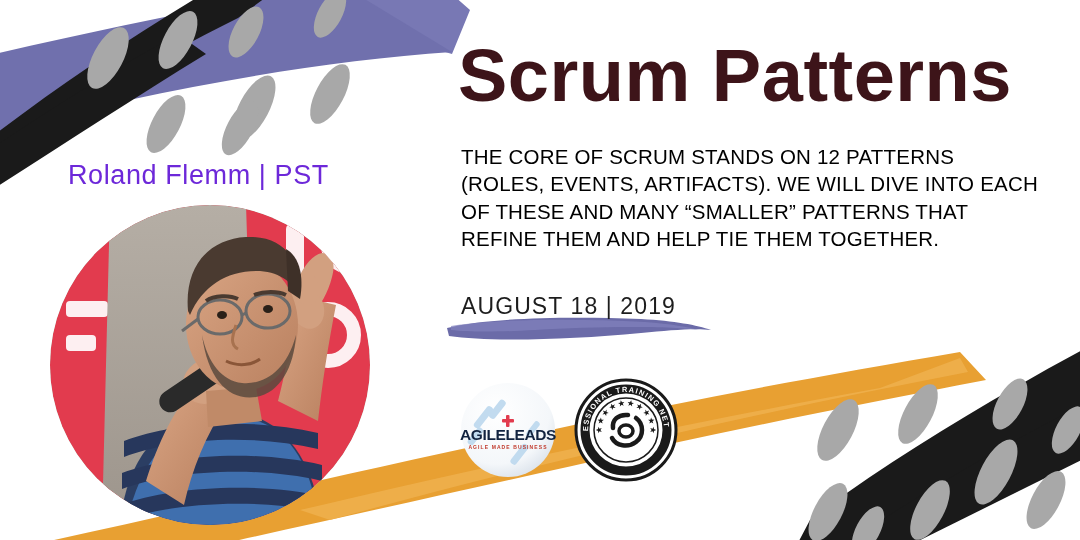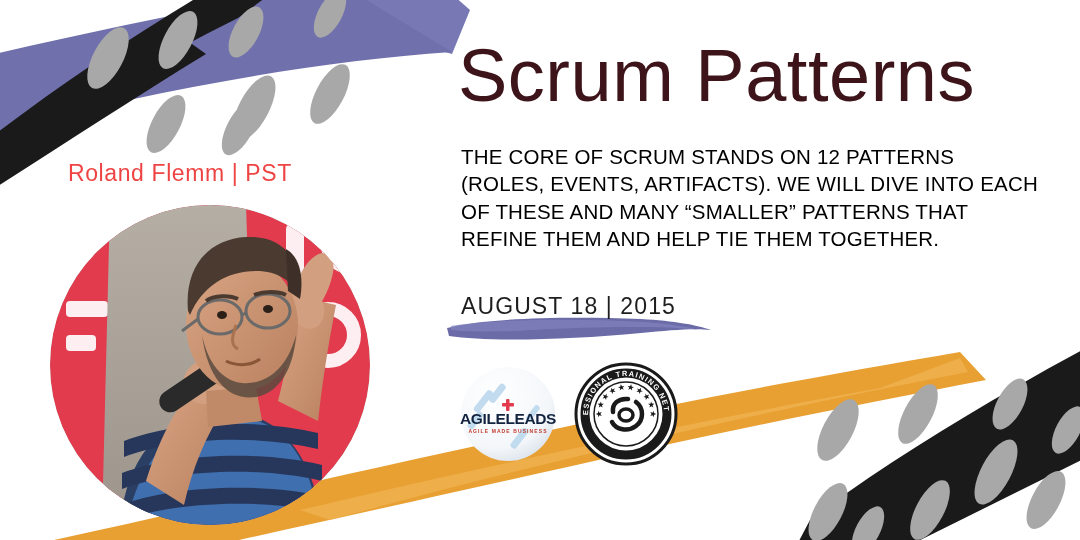--- a/index.html
+++ b/index.html
@@ -23,24 +23,24 @@
     width: 1080px;
     height: 540px;
     pointer-events: none;
   }
 
   
   .speaker-name {
     position: absolute;
     left: 68px;
     top: 160px;
-    font-size: 23px;
+    font-size: 27px;
     font-weight: 400;
     letter-spacing: 0.6px;
-    color: #ef4444;
+    color: #6d28d9;
     white-space: nowrap;
   }
 
   .photo-circle {
     position: absolute;
     left: 50px;
     top: 205px;
     width: 320px;
     height: 320px;
     border-radius: 50%;
@@ -49,21 +49,21 @@
   }
   .photo-circle svg { display: block; }
 
   
   .title {
     position: absolute;
     left: 458px;
     top: 38px;
     font-size: 74px;
     line-height: 1.02;
-    font-weight: 400;
+    font-weight: 700;
     color: #3d1419;
     letter-spacing: 0.5px;
     white-space: nowrap;
     font-stretch: condensed;
   }
 
   .description {
     position: absolute;
     left: 461px;
     top: 143px;
@@ -103,21 +103,21 @@
 
   
   .logo-row {
     position: absolute;
     left: 460px;
     top: 362px;
     display: flex;
     align-items: center;
     gap: 18px;
   }
-  .logo-item { position: relative; display: block; }
+  .logo-item { position: relative; display: block; margin-top: 16px; }
 
   .logo-scrumorg { width: 110px; height: 110px; }
   .logo-agileleads { width: 96px; height: 96px; }
   .logo-ptn { width: 104px; height: 104px; }
 </style>
 </head>
 <body>
 
 <div id="banner">
 
@@ -272,21 +272,21 @@
 
   <div class="description">THE CORE OF SCRUM STANDS ON 12 PATTERNS (ROLES, EVENTS, ARTIFACTS). WE WILL DIVE INTO EACH OF THESE AND MANY “SMALLER” PATTERNS THAT REFINE THEM AND HELP TIE THEM TOGETHER.</div>
 
   <div class="date-wrap">
     <svg class="date-brush" viewBox="0 0 268 26" preserveAspectRatio="none">
       <path fill="#6b6ba8" d="M2,12 C 40,2 120,0 196,3 C 230,5 252,9 266,14
                C 250,12 226,14 196,17 C 122,24 44,26 4,20 Z"></path>
       <path fill="#8181bd" opacity="0.7" d="M6,10 C 50,3 130,2 200,6 C 226,8 244,11 254,14
                C 230,10 150,10 90,14 C 54,16 24,16 6,14 Z"></path>
     </svg>
-    <div class="date-text">AUGUST 18 | 2015</div>
+    <div class="date-text">AUGUST 18 | 2019</div>
   </div>
 
   <div class="logo-row">
 
 
     <div class="logo-item">
       <svg class="logo-agileleads" viewBox="0 0 96 96">
         <defs>
           <radialGradient id="sphere2" cx="38%" cy="30%" r="74%">
             <stop offset="0%" stop-color="#ffffff"></stop>

